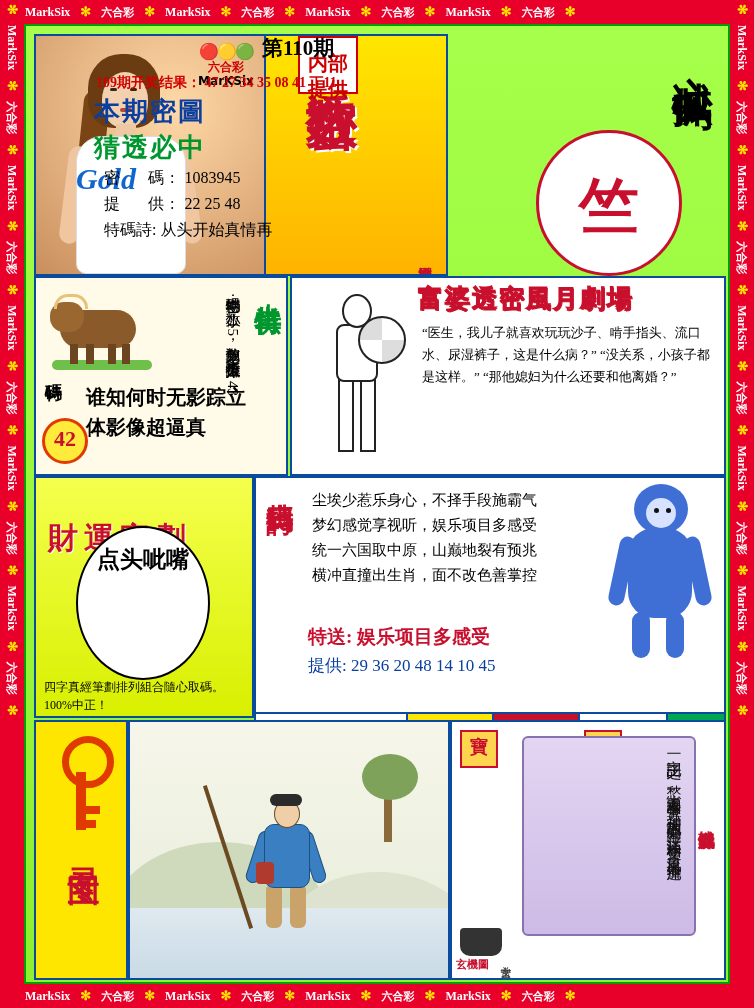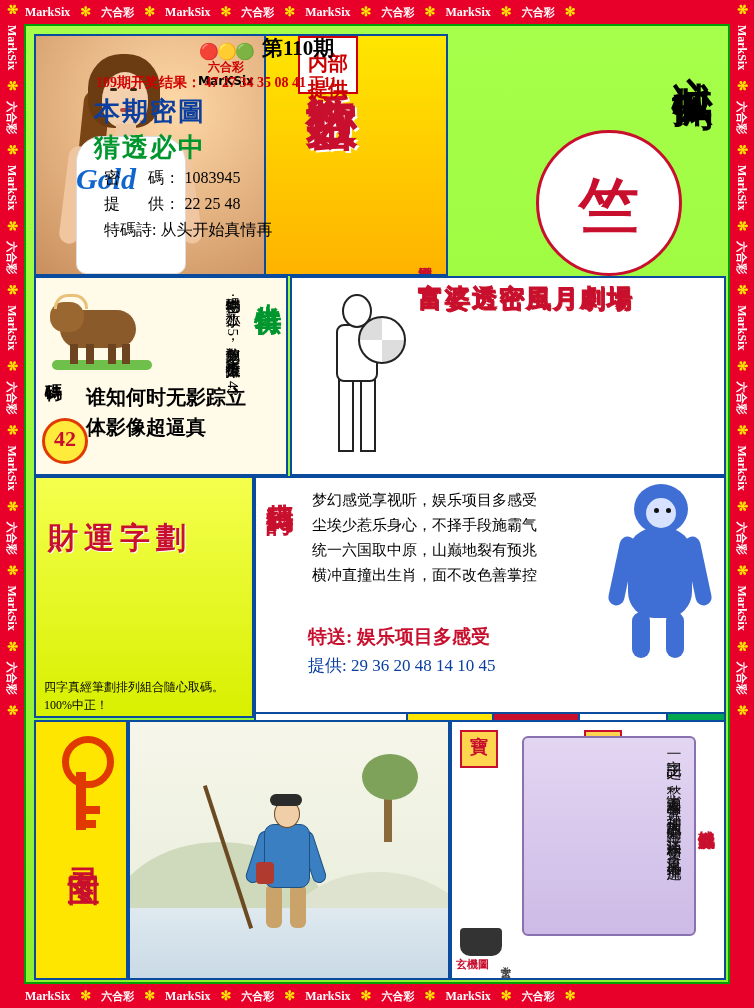--- a/index.html
+++ b/index.html
@@ -652,35 +652,39 @@
 
     <div class="theatre-box">
       <div class="theatre-title">富婆透密風月劇場</div>
       <div class="lady">
         <div class="lady-leg l"></div>
         <div class="lady-leg r"></div>
         <div class="lady-body"></div>
         <div class="lady-head"></div>
         <div class="ball"></div>
       </div>
+      <div class="theatre-text">“医生，我儿子就喜欢玩玩沙子、啃手指头、流口水、尿湿裤子，这是什么病？”  “没关系，小孩子都是这样。”  “那他媳妇为什么还要和他离婚？”</div>
     </div>
   </div>
 
   <div class="row3">
 
     <div class="cai-box">
       <div class="cai-title">財運字劃</div>
+      <div class="cai-oval">
+        <div class="cai-words">点头呲嘴</div>
+      </div>
       <div class="cai-foot">四字真經筆劃排列組合隨心取碼。100%中正！</div>
     </div>
 
     <div class="poem-box">
       <div class="tema-shi">特碼詩曰：</div>
       <div class="poem-lines">
+        <div>尘埃少惹乐身心，不择手段施霸气</div>
         <div>梦幻感觉享视听，娱乐项目多感受</div>
-        <div>尘埃少惹乐身心，不择手段施霸气</div>
         <div>统一六国取中原，山巅地裂有预兆</div>
         <div>横冲直撞出生肖，面不改色善掌控</div>
       </div>
       <div class="tesong">
         <span>特送:</span>
         <span>娱乐项目多感受</span>
       </div>
       <div class="tigong">
         <span>提供:</span>
         <span>29  36  20  48  14  10  45</span>

